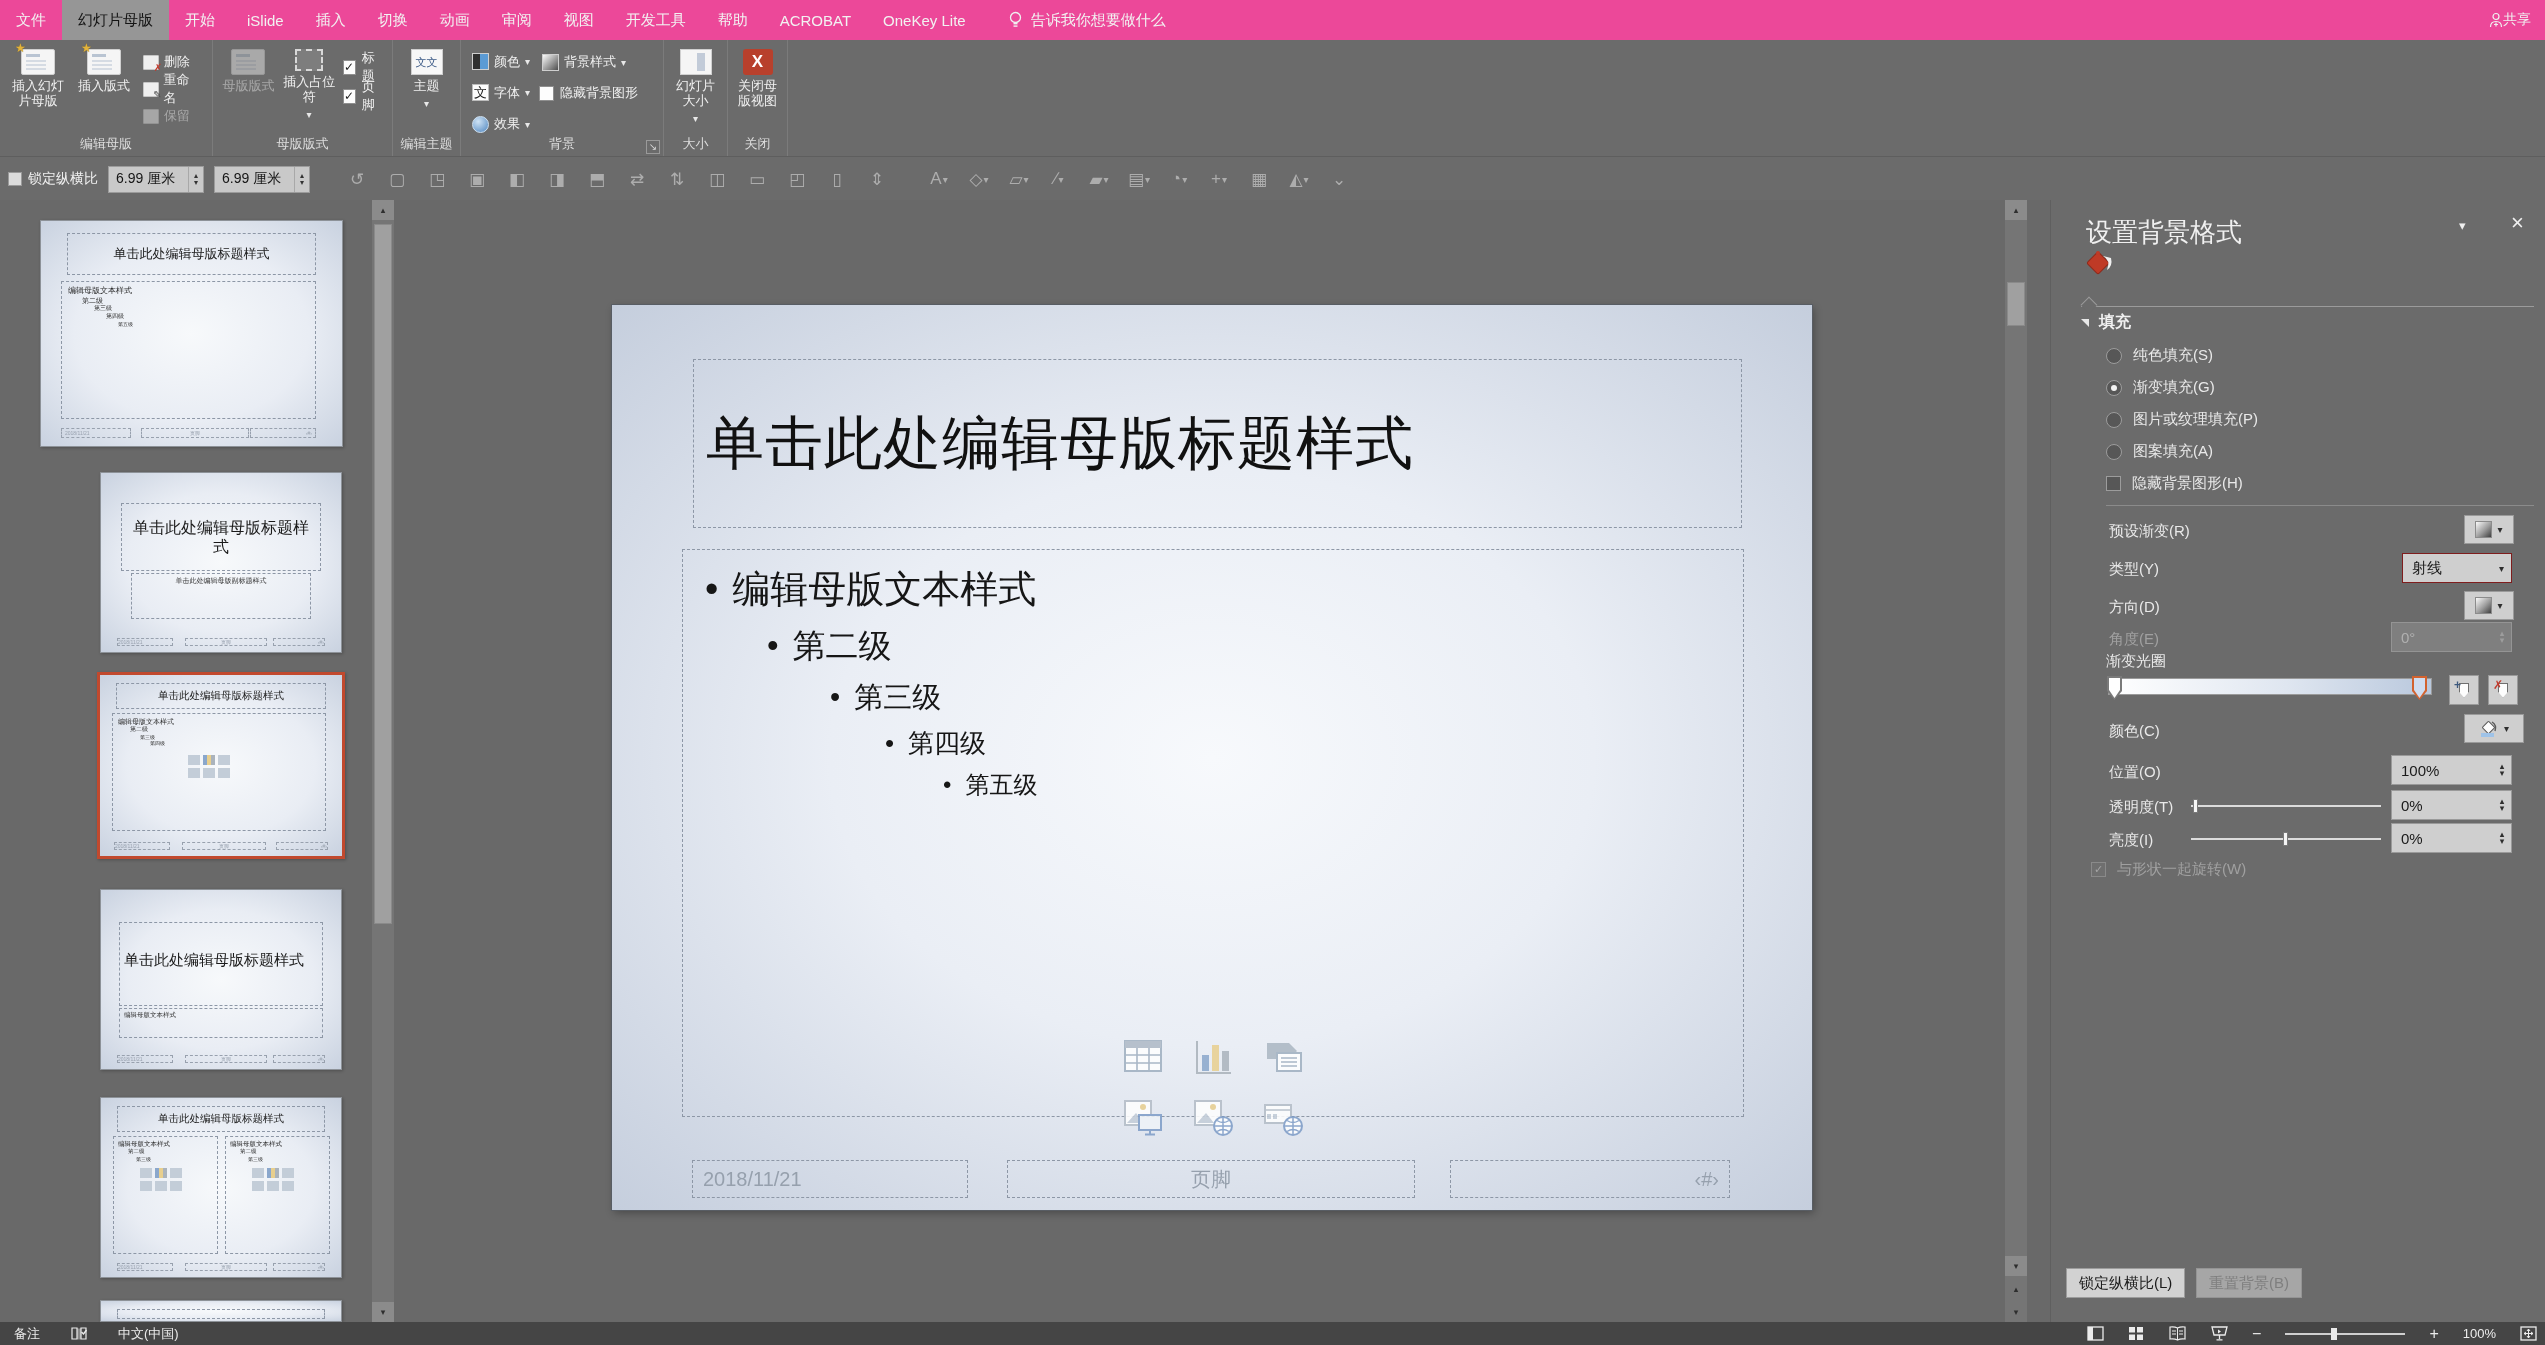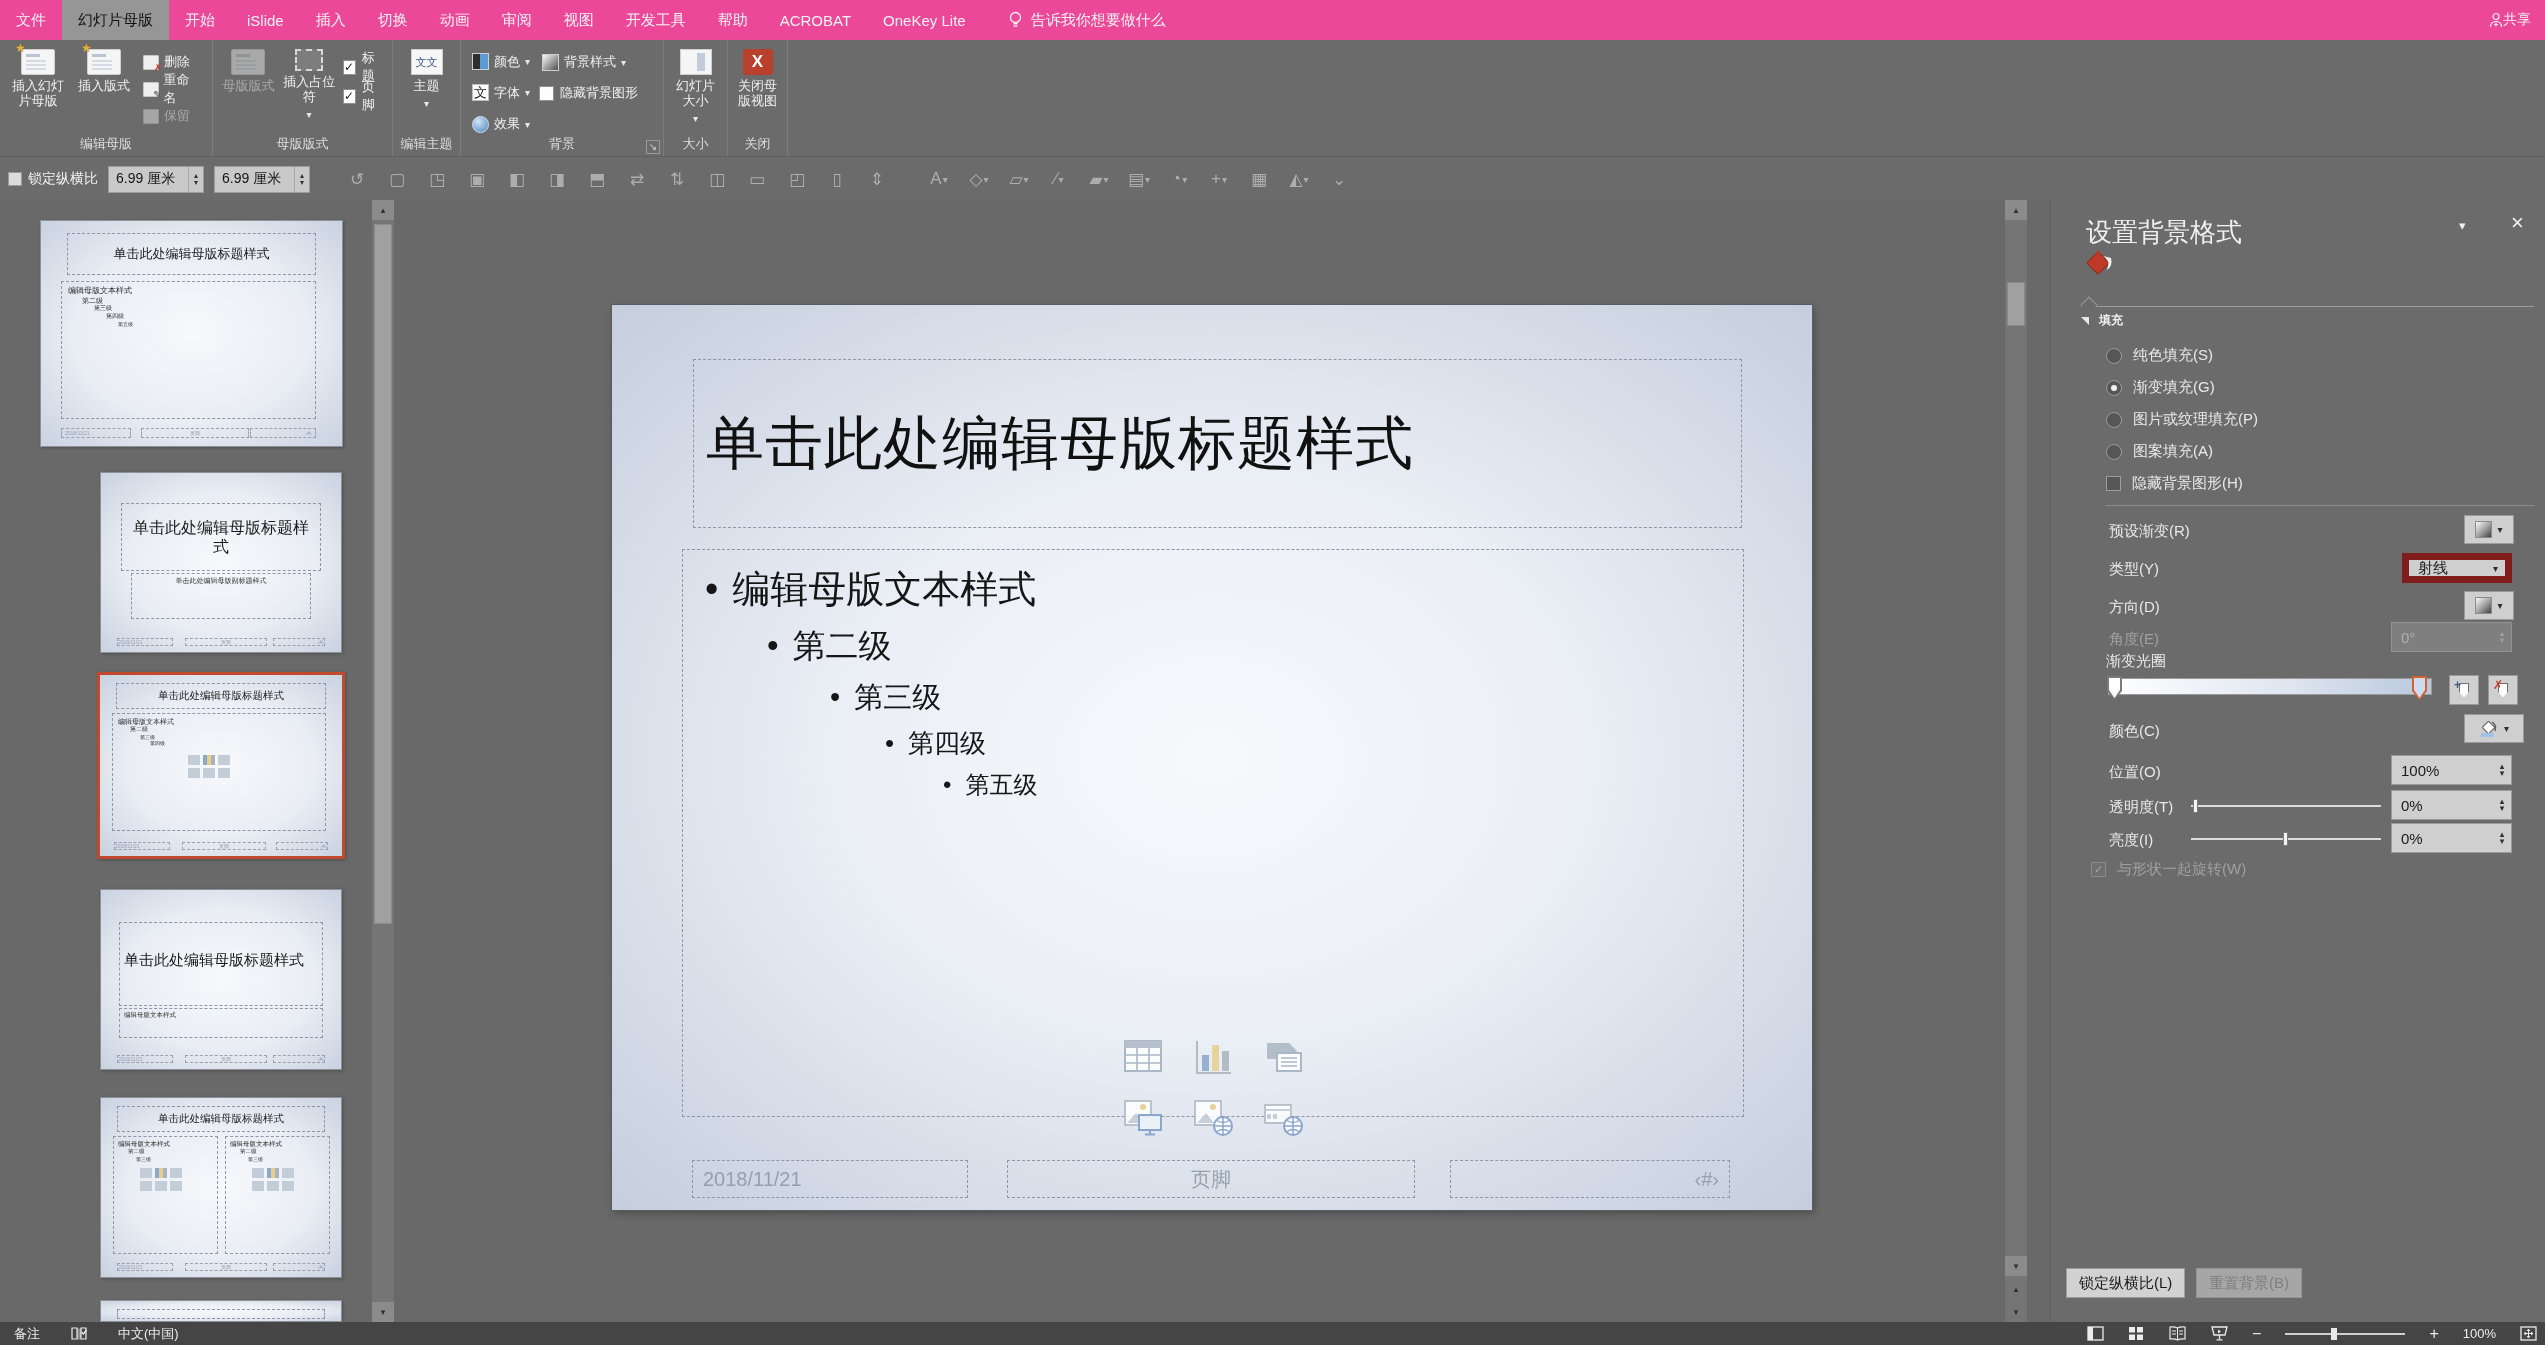--- a/index.html
+++ b/index.html
@@ -93,34 +93,34 @@
   .slide-page { left:838px; top:855px; width:280px; height:38px; display:flex; align-items:center; justify-content:flex-end; padding-right:10px; font-size:20px; color:#96a0ad; }
 
   
   .panel { position:absolute; left:2050px; top:0; width:495px; height:1122px; background:#6b6b6b; border-left:1px solid #5f5f5f; }
   .p-title { position:absolute; left:35px; top:15px; font-size:26px; color:#f0f0f0; }
   .p-caret { position:absolute; left:408px; top:18px; font-size:13px; color:#f0f0f0; }
   .p-close { position:absolute; left:460px; top:10px; font-size:22px; color:#f0f0f0; }
   .p-bucket { position:absolute; left:32px; top:48px; }
   .p-div1 { position:absolute; left:30px; top:106px; width:453px; height:1px; background:#9b9b9b; }
   .p-notch { position:absolute; left:32px; top:99px; width:12px; height:12px; background:#6b6b6b; border-left:1px solid #9b9b9b; border-top:1px solid #9b9b9b; transform:rotate(45deg); }
-  .p-sec { position:absolute; left:30px; top:112px; display:flex; align-items:center; gap:10px; font-size:12px; font-weight:bold; color:#f0f0f0; }
+  .p-sec { position:absolute; left:30px; top:112px; display:flex; align-items:center; gap:10px; font-size:16px; font-weight:bold; color:#f0f0f0; }
   .tri-exp { width:0; height:0; border-top:8px solid #e8e8e8; border-left:8px solid transparent; }
   .p-row { position:absolute; left:55px; display:flex; align-items:center; gap:11px; font-size:15px; color:#e9e9e9; }
   .radio { width:16px; height:16px; border-radius:50%; background:#575757; border:1px solid #9c9c9c; position:relative; }
   .radio.on::after { content:""; position:absolute; left:4px; top:4px; width:6px; height:6px; border-radius:50%; background:#f2f2f2; }
   .pcb { width:15px; height:15px; background:#575757; border:1px solid #9c9c9c; font-size:11px; line-height:13px; text-align:center; color:transparent; }
   .pcb.checked-dis { background:#6f6f6f; color:#a5a5a5; border-color:#8a8a8a; }
   .p-div2 { position:absolute; left:55px; top:305px; width:428px; height:1px; background:#8b8b8b; }
   .plabel { position:absolute; left:58px; font-size:15px; color:#e9e9e9; }
   .plabel.dis { color:#a0a0a0; }
   .gbtn { position:absolute; width:50px; height:29px; background:#cfcfcf; border:1px solid #9a9a9a; display:flex; align-items:center; justify-content:center; gap:5px; }
   .gbtn .sw { width:17px; height:17px; background:linear-gradient(135deg,#fbfbfb 0%,#9d9d9d 55%,#3f3f3f 100%); border:1px solid #8b8b8b; }
   .gbtn .caret { color:#2e2e2e; }
-  .psel { position:absolute; left:351px; width:110px; height:30px; background:#cfcfcf; border:7px solid #7f1d1d; display:flex; align-items:center; color:#1a1a1a; font-size:15px; }
+  .psel { position:absolute; left:351px; width:110px; height:30px; background:#cfcfcf; border:1px solid #7f1d1d; display:flex; align-items:center; color:#1a1a1a; font-size:15px; }
   .psel .v { flex:1; padding-left:9px; }
   .psel .caret { color:#2e2e2e; margin-right:7px; }
   .pspin { position:absolute; left:340px; width:121px; height:30px; background:#cfcfcf; border:1px solid #9a9a9a; display:flex; color:#1a1a1a; font-size:15px; }
   .pspin .v { flex:1; display:flex; align-items:center; padding-left:9px; }
   .pspin .spinz { color:#2e2e2e; border-left:none; width:18px; font-size:9px; }
   .pspin.dis { background:#7f7f7f; border-color:#949494; }
   .pspin.dis .v { color:#b0b0b0; }
   .pspin.dis .spinz { color:#9d9d9d; }
   .gradbar { position:absolute; left:57px; top:478px; width:324px; height:17px; background:linear-gradient(90deg,#ffffff 0%,#dfe6f0 55%,#b9c8dd 100%); border:1px solid #9a9a9a; }
   .stop { position:absolute; top:-3px; width:15px; height:24px; clip-path:polygon(0 0,100% 0,100% 62%,50% 100%,0 62%); }

